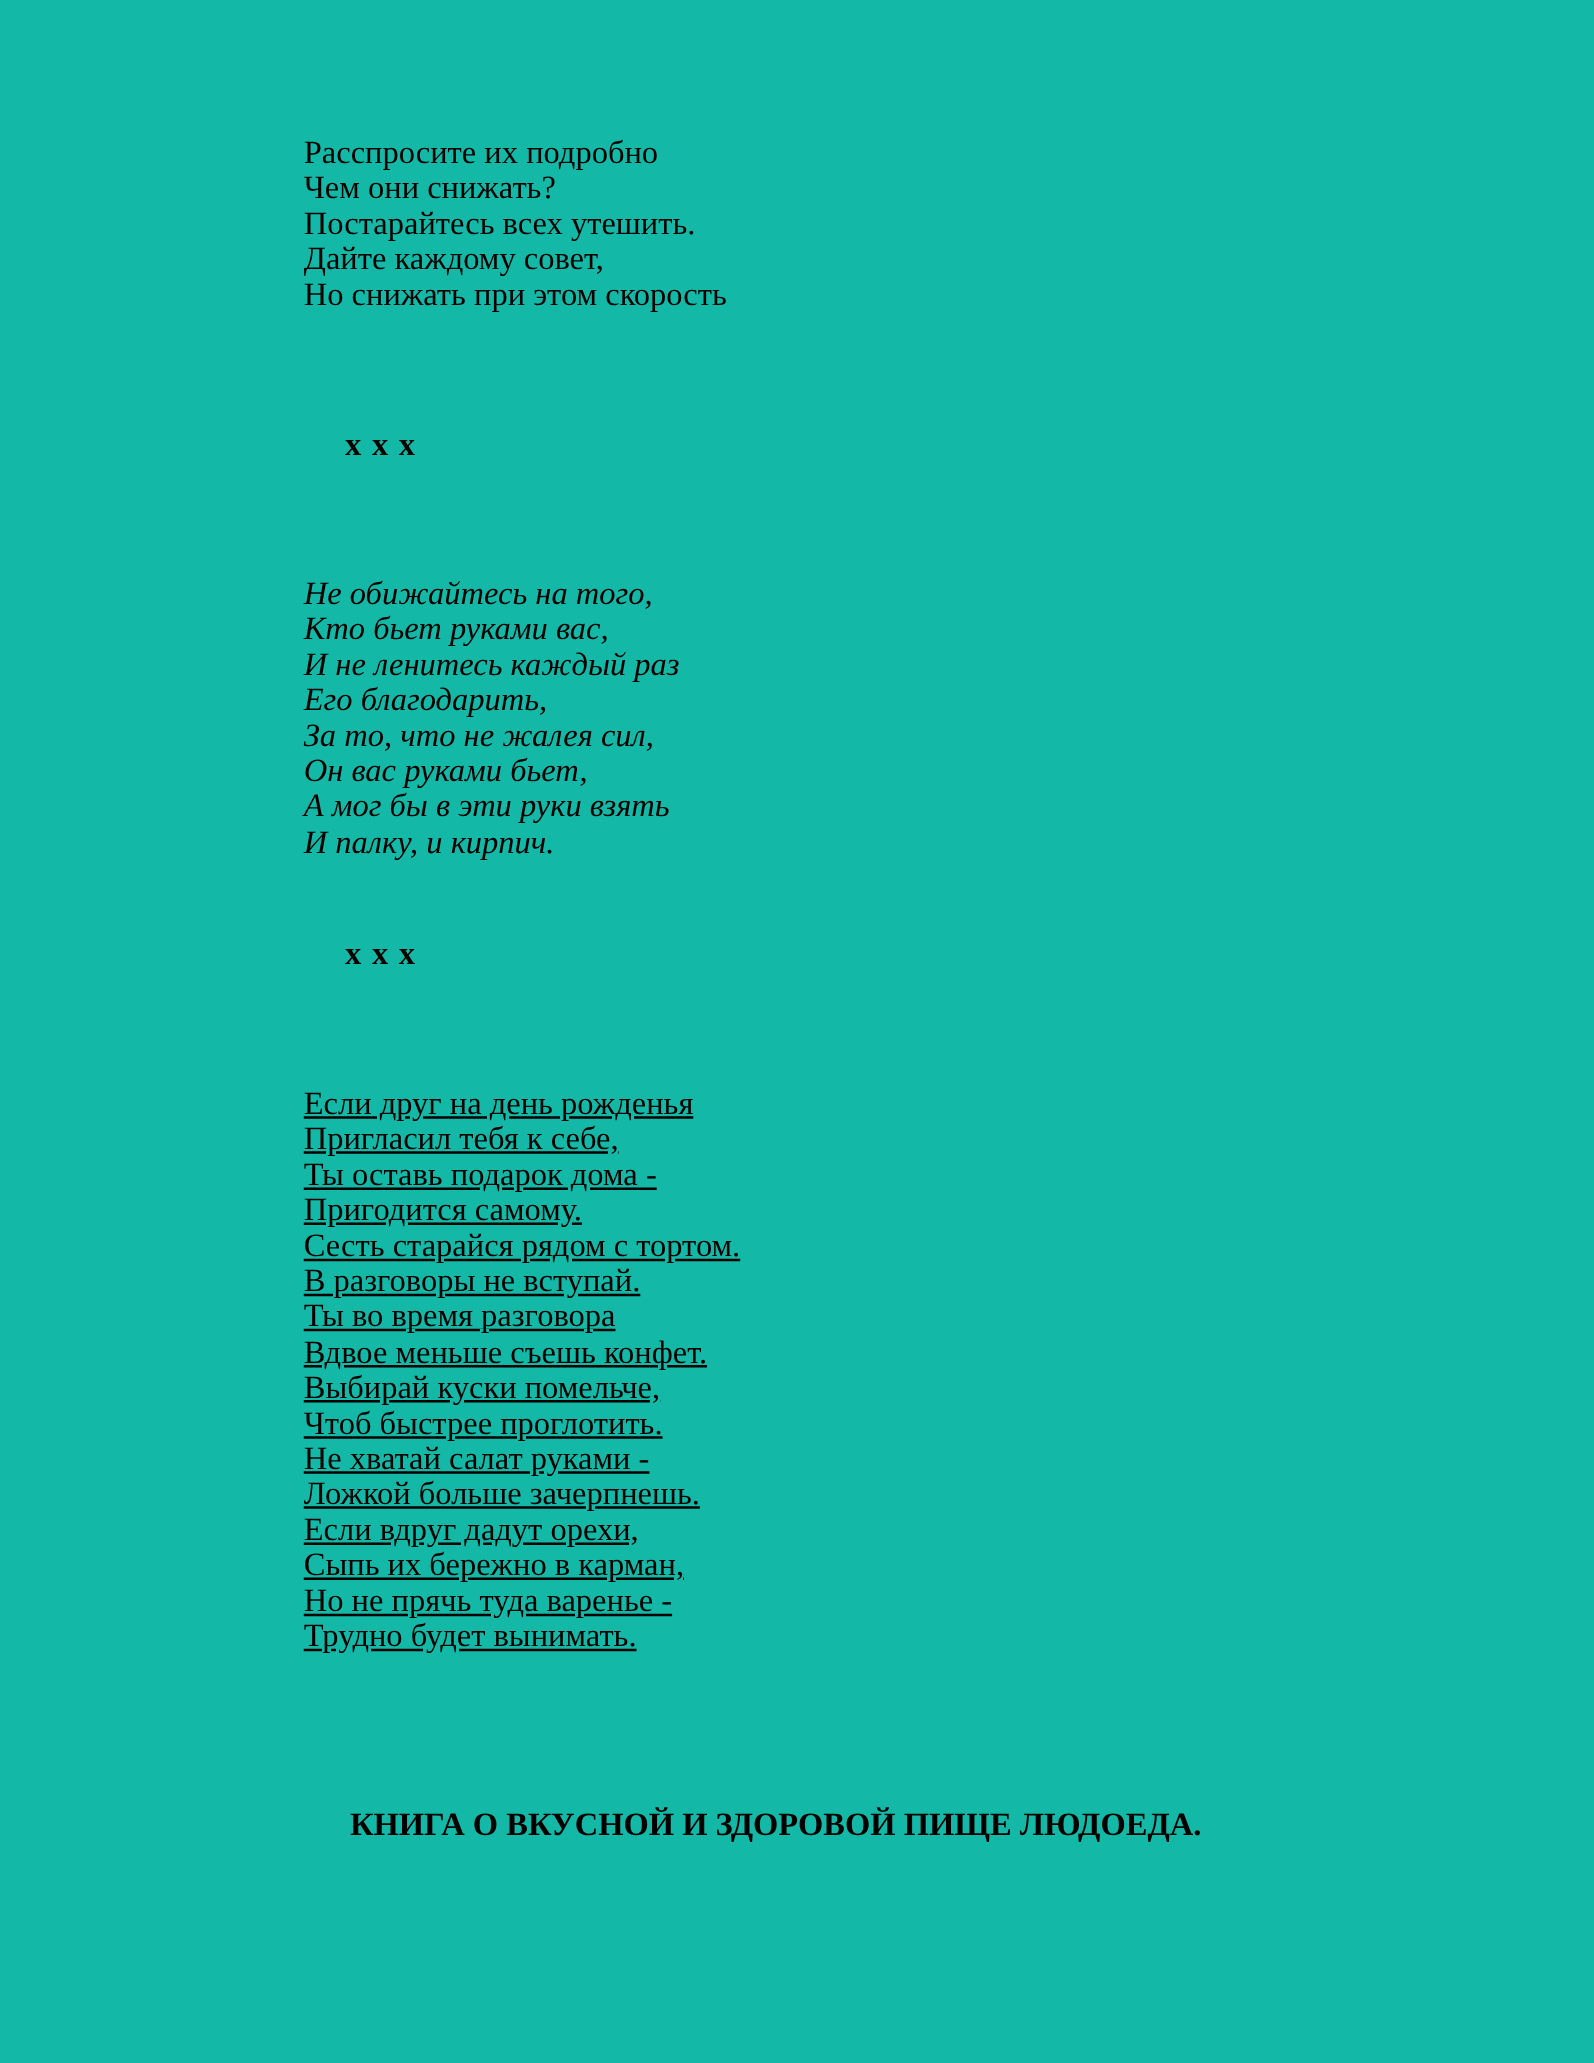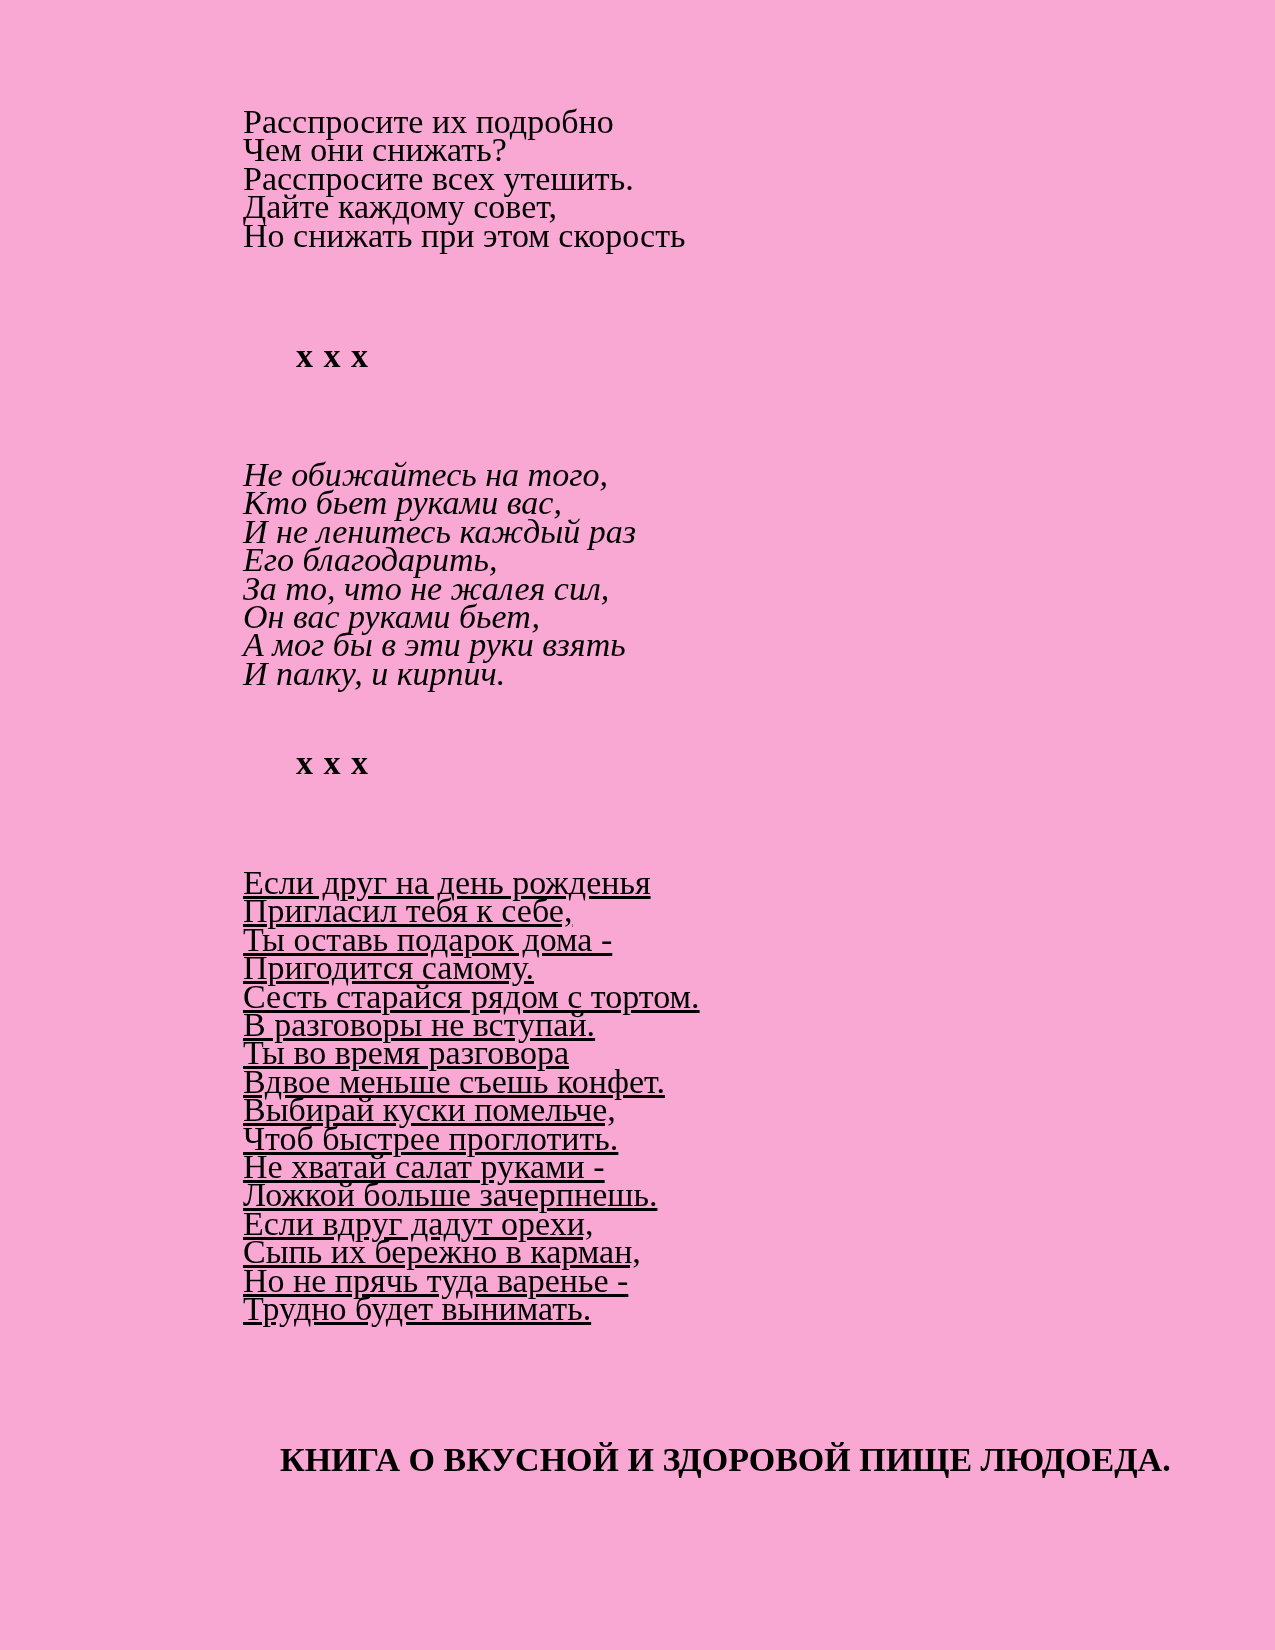--- a/index.html
+++ b/index.html
@@ -4,38 +4,38 @@
 <style>
   html, body {
     margin: 0;
     padding: 0;
     background: #ffffff;
   }
   .page {
     position: relative;
     width: 1275px;
     height: 1650px;
-    background: #f9a8d4;
+    background: #14b8a6;
     color: #000000;
     font-family: "Liberation Serif", "DejaVu Serif", serif;
-    font-size: 34px;
+    font-size: 26px;
     line-height: 28.4px;
     overflow: hidden;
   }
   .stanza {
     position: absolute;
     left: 243px;
     white-space: pre;
   }
   .stanza .line {
     white-space: pre;
   }
   .separator {
     position: absolute;
-    left: 296px;
+    left: 276px;
     font-weight: bold;
     letter-spacing: 1px;
   }
   .book-heading {
     position: absolute;
     left: 280px;
     font-weight: bold;
     white-space: nowrap;
     margin-top: 33px;
   }
@@ -44,21 +44,21 @@
   #stanza-2 { top: 461px; font-style: italic; }
   #sep-2    { top: 749px; }
   #stanza-3 { top: 869px; text-decoration: underline; }
   #heading  { top: 1413px; }
 </style>
 </head>
 <body>
 
 <div class="page">
 
-  <div id="stanza-1" class="stanza"><div class="line">Расспросите их подробно</div><div class="line">Чем они снижать?</div><div class="line">Расспросите всех утешить.</div><div class="line">Дайте каждому совет,</div><div class="line">Но снижать при этом скорость</div></div>
+  <div id="stanza-1" class="stanza"><div class="line">Расспросите их подробно</div><div class="line">Чем они снижать?</div><div class="line">Постарайтесь всех утешить.</div><div class="line">Дайте каждому совет,</div><div class="line">Но снижать при этом скорость</div></div>
 
   <div id="sep-1" class="separator">х х х</div>
 
   <div id="stanza-2" class="stanza"><div class="line">Не обижайтесь на того,</div><div class="line">Кто бьет руками вас,</div><div class="line">И не ленитесь каждый раз</div><div class="line">Его благодарить,</div><div class="line">За то, что не жалея сил,</div><div class="line">Он вас руками бьет,</div><div class="line">А мог бы в эти руки взять</div><div class="line">И палку, и кирпич.</div></div>
 
   <div id="sep-2" class="separator">х х х</div>
 
   <div id="stanza-3" class="stanza"><div class="line">Если друг на день рожденья</div><div class="line">Пригласил тебя к себе,</div><div class="line">Ты оставь подарок дома -</div><div class="line">Пригодится самому.</div><div class="line">Сесть старайся рядом с тортом.</div><div class="line">В разговоры не вступай.</div><div class="line">Ты во время разговора</div><div class="line">Вдвое меньше съешь конфет.</div><div class="line">Выбирай куски помельче,</div><div class="line">Чтоб быстрее проглотить.</div><div class="line">Не хватай салат руками -</div><div class="line">Ложкой больше зачерпнешь.</div><div class="line">Если вдруг дадут орехи,</div><div class="line">Сыпь их бережно в карман,</div><div class="line">Но не прячь туда варенье -</div><div class="line">Трудно будет вынимать.</div></div>
 
   <div id="heading" class="book-heading">КНИГА О ВКУСНОЙ И ЗДОРОВОЙ ПИЩЕ ЛЮДОЕДА.</div>

